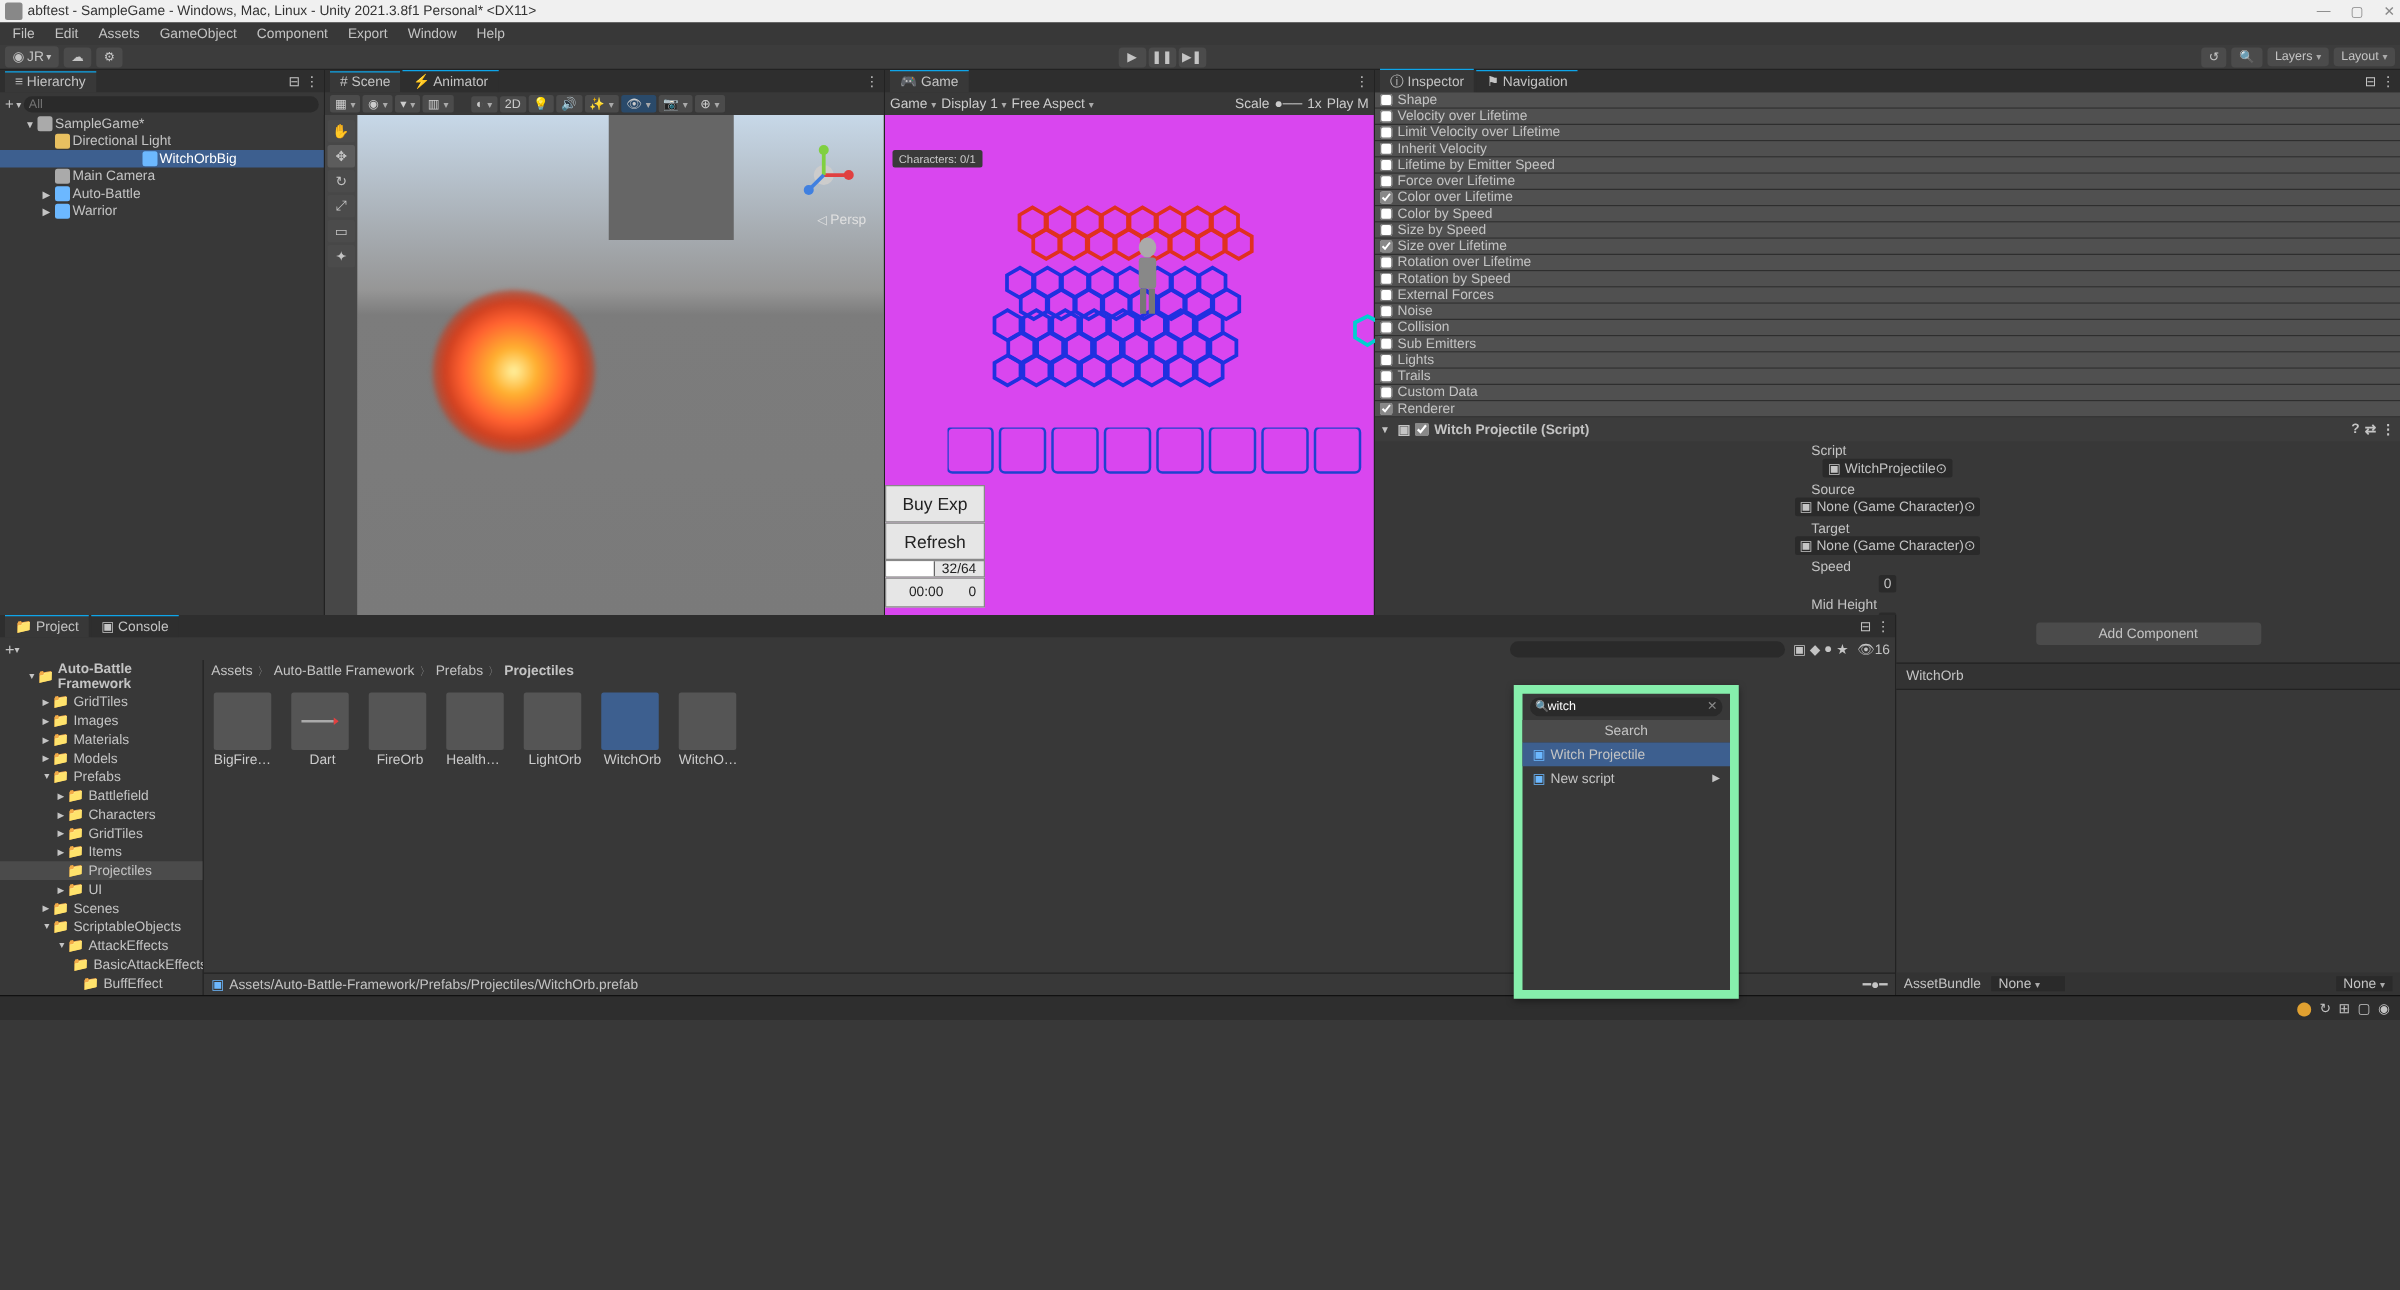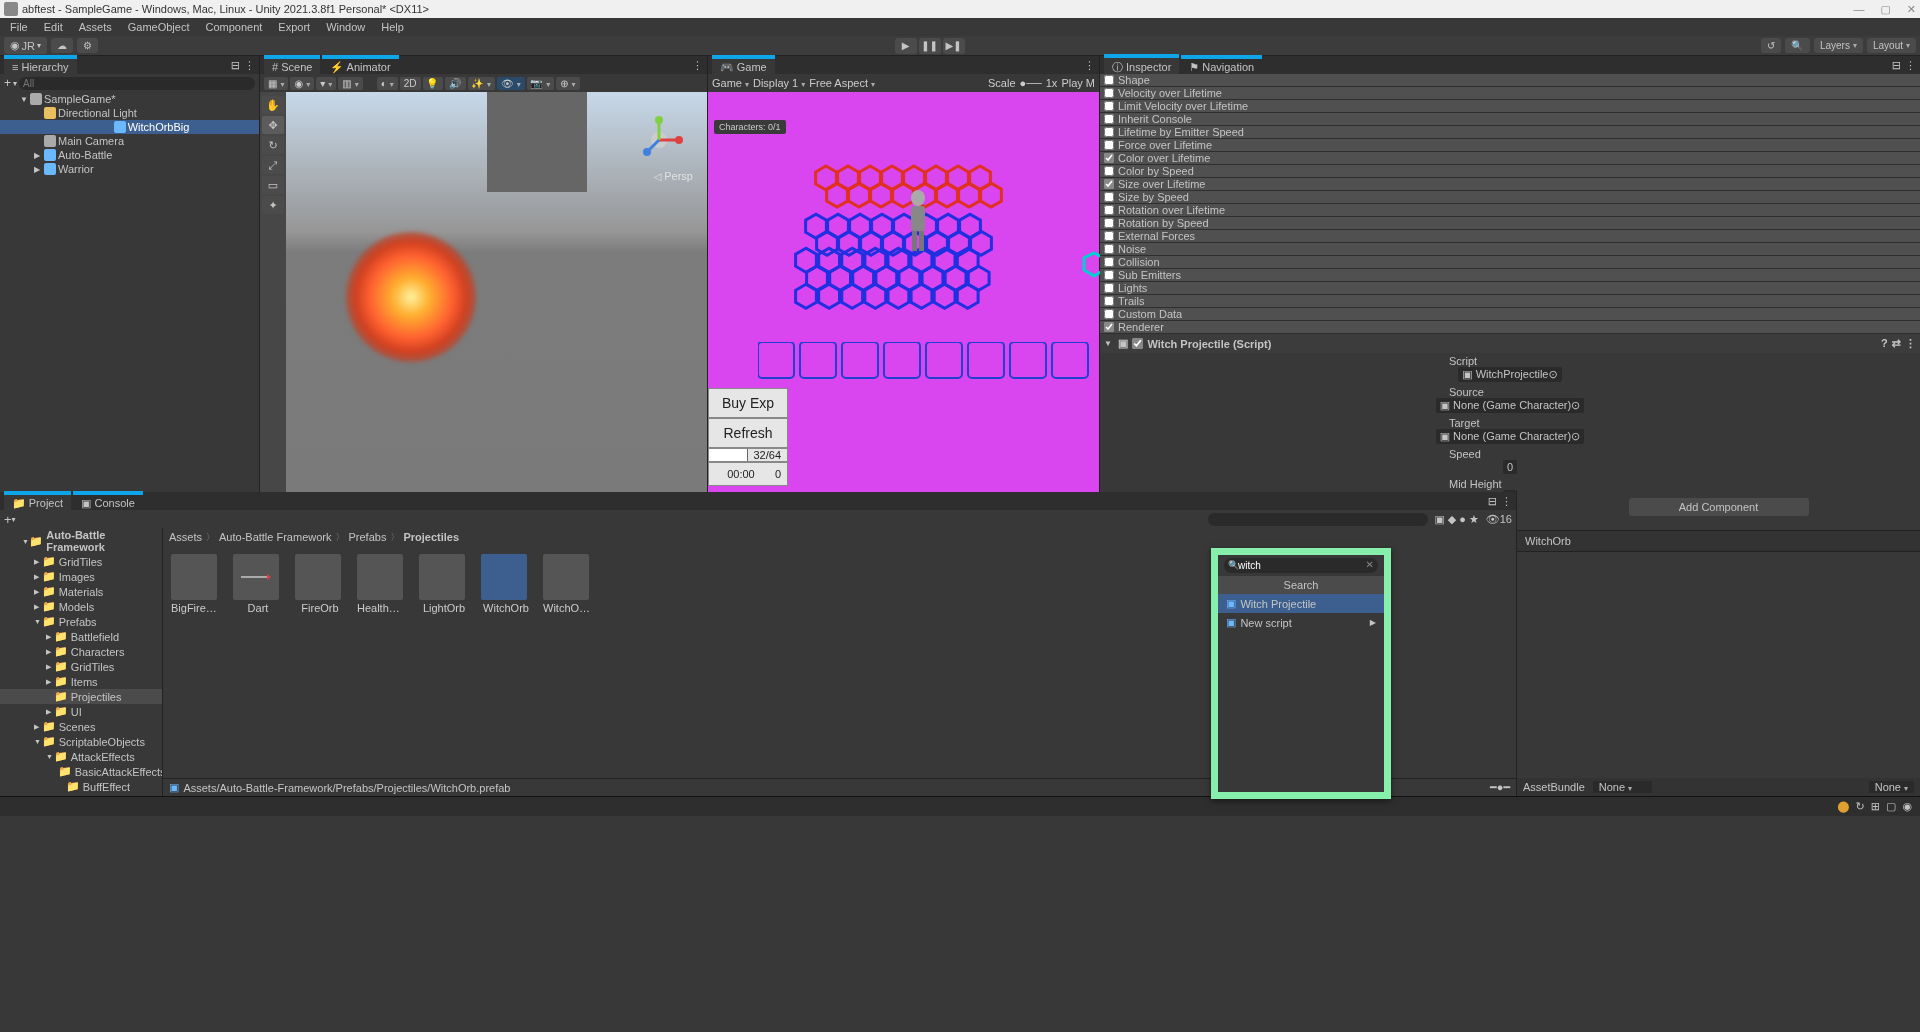--- a/index.html
+++ b/index.html
@@ -10,21 +10,21 @@
 .menubar { height: 18px; background: #383838; display: flex; align-items: center; padding: 0 2px; font-size: 11px; color: #c4c4c4; }
 .menubar span { padding: 0 8px; cursor: pointer; }
 .toolbar { height: 20px; background: #3c3c3c; display: flex; align-items: center; padding: 0 4px; border-bottom: 1px solid #222; }
 .toolbar .left { display: flex; align-items: center; gap: 4px; }
 .toolbar .btn { background: #4b4b4b; border-radius: 3px; padding: 2px 6px; display: flex; align-items: center; color: #c4c4c4; font-size: 10px; }
 .toolbar .center { margin: 0 auto; display: flex; gap: 2px; }
 .toolbar .center .btn { width: 22px; height: 16px; justify-content: center; }
 .toolbar .right { display: flex; gap: 4px; align-items: center; }
 .main { display: flex; height: 436px; }
 .panel-header { height: 18px; background: #2e2e2e; display: flex; align-items: center; padding: 0 4px; font-size: 11px; color: #c4c4c4; }
-.panel-header .tab { background: #383838; padding: 2px 8px; margin-right: 2px; border-top: 4px solid #0ea5e9; }
+.panel-header .tab { background: #383838; padding: 2px 8px; margin-right: 2px; border-top: 1px solid #0ea5e9; }
 .panel-header .icons-right { margin-left: auto; display: flex; gap: 4px; }
 .hierarchy { width: 260px; background: #383838; border-right: 1px solid #222; display: flex; flex-direction: column; }
 .hierarchy .search-row { height: 18px; display: flex; align-items: center; padding: 0 4px; background: #383838; gap: 2px;}
 .hierarchy .search-row input { background: #2a2a2a; border: none; color: #888; font-size: 10px; padding: 1px 4px; flex: 1; border-radius: 8px; }
 .tree-row { padding: 1px 0 1px 20px; font-size: 11px; display: flex; align-items: center; color: #c4c4c4; }
 .tree-row.selected { background: #3d5f8f; color: #fff; justify-content: center; }
 .tree-row .arrow { width: 10px; display: inline-block; font-size: 8px; }
 .tree-row .icon-box { width: 12px; height: 12px; margin-right: 2px; display: inline-block; }
 .scene-panel { width: 448px; background: #383838; display: flex; flex-direction: column; border-right: 1px solid #222; }
 .scene-panel .scene-toolbar { height: 18px; background: #383838; display: flex; align-items: center; gap: 2px; padding: 0 4px; }
@@ -377,45 +377,45 @@
         <div class="module-row">
           <input type="checkbox" class="check" style="">
           <span>Velocity over Lifetime</span>
         </div>
         <div class="module-row">
           <input type="checkbox" class="check" style="">
           <span>Limit Velocity over Lifetime</span>
         </div>
         <div class="module-row">
           <input type="checkbox" class="check" style="">
-          <span>Inherit Console</span>
+          <span>Inherit Velocity</span>
         </div>
         <div class="module-row">
           <input type="checkbox" class="check" style="">
           <span>Lifetime by Emitter Speed</span>
         </div>
         <div class="module-row">
           <input type="checkbox" class="check" style="">
           <span>Force over Lifetime</span>
         </div>
         <div class="module-row">
           <input type="checkbox" class="check" checked="" style="">
           <span>Color over Lifetime</span>
         </div>
         <div class="module-row">
           <input type="checkbox" class="check" style="">
           <span>Color by Speed</span>
         </div>
         <div class="module-row">
+          <input type="checkbox" class="check" style="">
+          <span>Size by Speed</span>
+        </div>
+        <div class="module-row">
           <input type="checkbox" class="check" checked="" style="">
           <span>Size over Lifetime</span>
-        </div>
-        <div class="module-row">
-          <input type="checkbox" class="check" style="">
-          <span>Size by Speed</span>
         </div>
         <div class="module-row">
           <input type="checkbox" class="check" style="">
           <span>Rotation over Lifetime</span>
         </div>
         <div class="module-row">
           <input type="checkbox" class="check" style="">
           <span>Rotation by Speed</span>
         </div>
         <div class="module-row">

